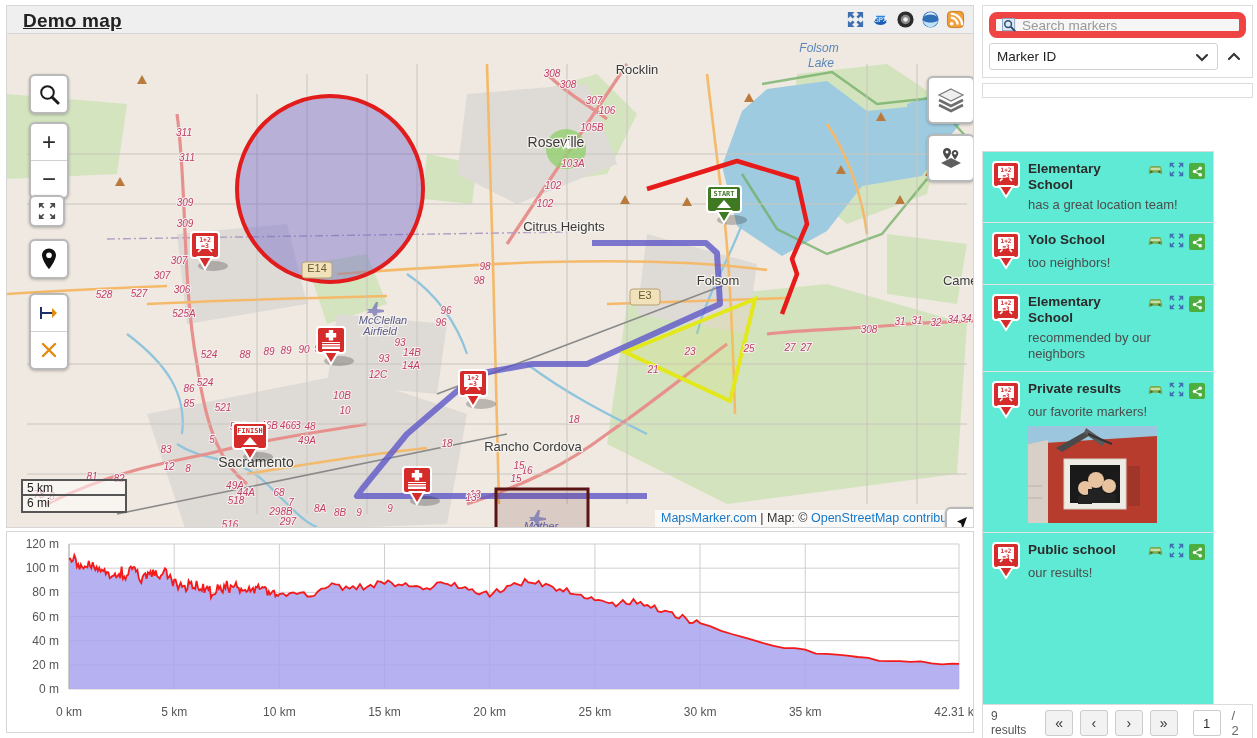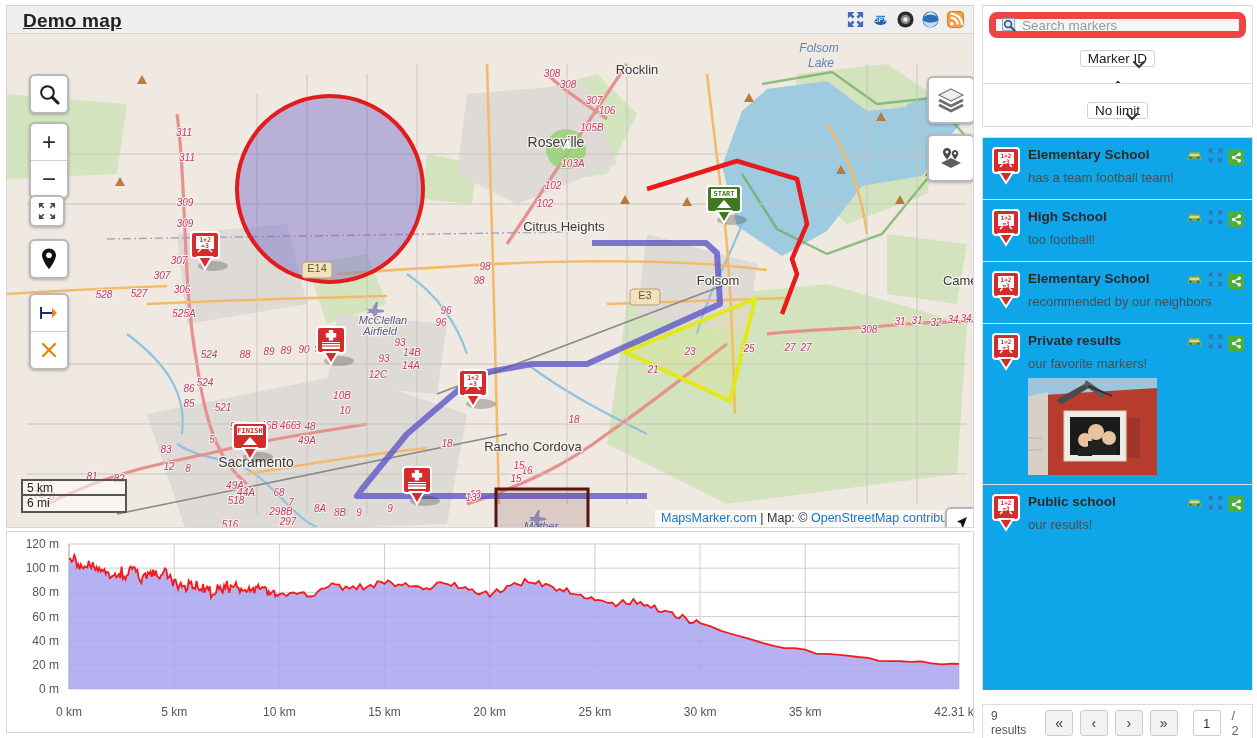--- a/index.html
+++ b/index.html
@@ -52,28 +52,28 @@
 
   
   .sidebar{position:absolute;left:982px;top:5px;width:271px;height:728px;box-sizing:border-box;}
   .panel{border:1px solid #dcdcdc;background:#fff;box-sizing:border-box;}
   .srchpanel{position:absolute;left:0;top:0;width:271px;padding:6px 6px 7px 6px;}
   .findpanel{position:absolute;left:0;top:78px;width:271px;padding:6px 6px 7px 6px;}
   .fieldrow{display:flex;align-items:center;gap:4px;}
   .txtfield{flex:1;height:26px;border:7px solid #ef4444;background:#f6f6f6;border-radius:8px;
     display:flex;align-items:center;padding:0 6px;box-sizing:border-box;}
   .txtfield .ph{color:#9a9a9a;font-size:13.5px;margin-left:5px;}
-  .selrow{display:flex;align-items:center;gap:4px;margin-top:12px;flex-direction:column;}
+  .selrow{display:flex;align-items:center;gap:4px;margin-top:5px;}
   .sel{flex:1;height:27px;border:1px solid #d2d2d2;background:#fff;border-radius:3px;
     display:flex;align-items:center;padding:0 7px;box-sizing:border-box;font-size:13.5px;color:#222;position:relative;}
   .sel .cv{position:absolute;right:8px;top:6px;}
   .collapse{width:24px;height:27px;display:flex;align-items:center;justify-content:center;cursor:pointer;}
 
-  .results{position:absolute;left:0;top:132px;width:271px;height:553px;
-    border:1px solid #dcdcdc;border-bottom:none;background:#0ea5e9;box-sizing:border-box;overflow:hidden;}
+  .results{position:absolute;left:0;top:146px;width:232px;height:553px;
+    border:1px solid #dcdcdc;border-bottom:none;background:#5eead4;box-sizing:border-box;overflow:hidden;}
   .mrow{border-bottom:1px solid #e2e2e2;padding:9px 8px 9px 8px;display:flex;gap:7px;box-sizing:border-box;}
   .mrow:last-child{border-bottom:none;}
   .pinico{flex:0 0 30px;}
   .mbody{flex:1;min-width:0;}
   .mhead{display:flex;align-items:flex-start;}
   .mtitle{flex:1;font-weight:bold;font-size:13.5px;color:#2b2b2b;line-height:16px;}
   .macts{display:flex;gap:5px;align-items:center;padding-top:1px;}
   .msub{font-size:13px;color:#4d4d4d;margin-top:4px;line-height:16px;}
   .mphoto{margin-top:6px;width:129px;height:97px;border:0;display:block;}
 
@@ -569,28 +569,20 @@
         </div>
         <div class="collapse">
           <svg width="14" height="14" viewBox="0 0 14 14">
             <path d="M2 9 L7 4 L12 9" fill="none" stroke="#333" stroke-width="2.1" stroke-linecap="round"></path>
           </svg>
         </div>
       </div>
     </div>
 
     <div class="panel findpanel">
-      <div class="selrow">
-        <div class="sel">
-          <span>No limit</span>
-          <svg class="cv" width="14" height="14" viewBox="0 0 14 14">
-            <path d="M2 5 L7 10 L12 5" fill="none" stroke="#333" stroke-width="2.1" stroke-linecap="round"></path>
-          </svg>
-        </div>
-      </div>
     </div>
 
     <div class="results" id="results-list">
         <div class="mrow">
     <div class="pinico">
       <svg width="30" height="40" viewBox="0 0 30 40">
         <rect x="2" y="1" width="26" height="25" rx="3" fill="#d52b2b" stroke="#fff" stroke-width="2"></rect>
         <path d="M8 25 L15 36 L22 25z" fill="#d52b2b" stroke="#fff" stroke-width="2"></path>
         <rect x="7" y="5" width="16" height="12" fill="#fff"></rect>
         <text x="15" y="11" font-size="6" fill="#d52b2b" text-anchor="middle" font-family="DejaVu Sans Mono, monospace" font-weight="700">1+2</text>
@@ -623,38 +615,38 @@
           <span class="shr">
             <svg width="11" height="11" viewBox="0 0 12 12">
               <circle cx="9" cy="2.4" r="1.9" fill="#fff"></circle>
               <circle cx="9" cy="9.6" r="1.9" fill="#fff"></circle>
               <circle cx="2.8" cy="6" r="1.9" fill="#fff"></circle>
               <path d="M3.6 5.2 L8.3 3 M3.6 6.8 L8.3 9" stroke="#fff" stroke-width="1.1"></path>
             </svg>
           </span>
         </div>
       </div>
-      <div class="msub">has a team football team!</div>
+      <div class="msub">has a great location team!</div>
 
     </div>
         </div>
         <div class="mrow">
     <div class="pinico">
       <svg width="30" height="40" viewBox="0 0 30 40">
         <rect x="2" y="1" width="26" height="25" rx="3" fill="#d52b2b" stroke="#fff" stroke-width="2"></rect>
         <path d="M8 25 L15 36 L22 25z" fill="#d52b2b" stroke="#fff" stroke-width="2"></path>
         <rect x="7" y="5" width="16" height="12" fill="#fff"></rect>
         <text x="15" y="11" font-size="6" fill="#d52b2b" text-anchor="middle" font-family="DejaVu Sans Mono, monospace" font-weight="700">1+2</text>
         <text x="15" y="16.5" font-size="6" fill="#d52b2b" text-anchor="middle" font-family="DejaVu Sans Mono, monospace" font-weight="700">=3</text>
         <path d="M9 20 l2.5 -2.5 M21 20 l-2.5 -2.5" stroke="#fff" stroke-width="1.6"></path>
       </svg>
     </div>
     <div class="mbody">
       <div class="mhead">
-        <div class="mtitle">High School</div>
+        <div class="mtitle">Yolo School</div>
         <div class="macts">
           <span>
             <svg width="17" height="13" viewBox="0 0 20 14">
               <path d="M2 9 L3.4 4.4 C3.7 3.4 4.4 3 5.4 3 h9 c1 0 1.7 .4 2 1.4 L17.8 9 v3.2 h-2.2 v-1.4 H4.4 v1.4 H2.2z" fill="#7aab4f"></path>
               <path d="M4.6 5 h10.6 l.9 3 H3.8z" fill="#c8e0a8"></path>
               <circle cx="5.2" cy="9.6" r="1.5" fill="#4a6b2e"></circle>
               <circle cx="14.6" cy="9.6" r="1.5" fill="#4a6b2e"></circle>
             </svg>
           </span>
           <span>
@@ -670,21 +662,21 @@
           <span class="shr">
             <svg width="11" height="11" viewBox="0 0 12 12">
               <circle cx="9" cy="2.4" r="1.9" fill="#fff"></circle>
               <circle cx="9" cy="9.6" r="1.9" fill="#fff"></circle>
               <circle cx="2.8" cy="6" r="1.9" fill="#fff"></circle>
               <path d="M3.6 5.2 L8.3 3 M3.6 6.8 L8.3 9" stroke="#fff" stroke-width="1.1"></path>
             </svg>
           </span>
         </div>
       </div>
-      <div class="msub">too football!</div>
+      <div class="msub">too neighbors!</div>
 
     </div>
         </div>
         <div class="mrow">
     <div class="pinico">
       <svg width="30" height="40" viewBox="0 0 30 40">
         <rect x="2" y="1" width="26" height="25" rx="3" fill="#d52b2b" stroke="#fff" stroke-width="2"></rect>
         <path d="M8 25 L15 36 L22 25z" fill="#d52b2b" stroke="#fff" stroke-width="2"></path>
         <rect x="7" y="5" width="16" height="12" fill="#fff"></rect>
         <text x="15" y="11" font-size="6" fill="#d52b2b" text-anchor="middle" font-family="DejaVu Sans Mono, monospace" font-weight="700">1+2</text>

